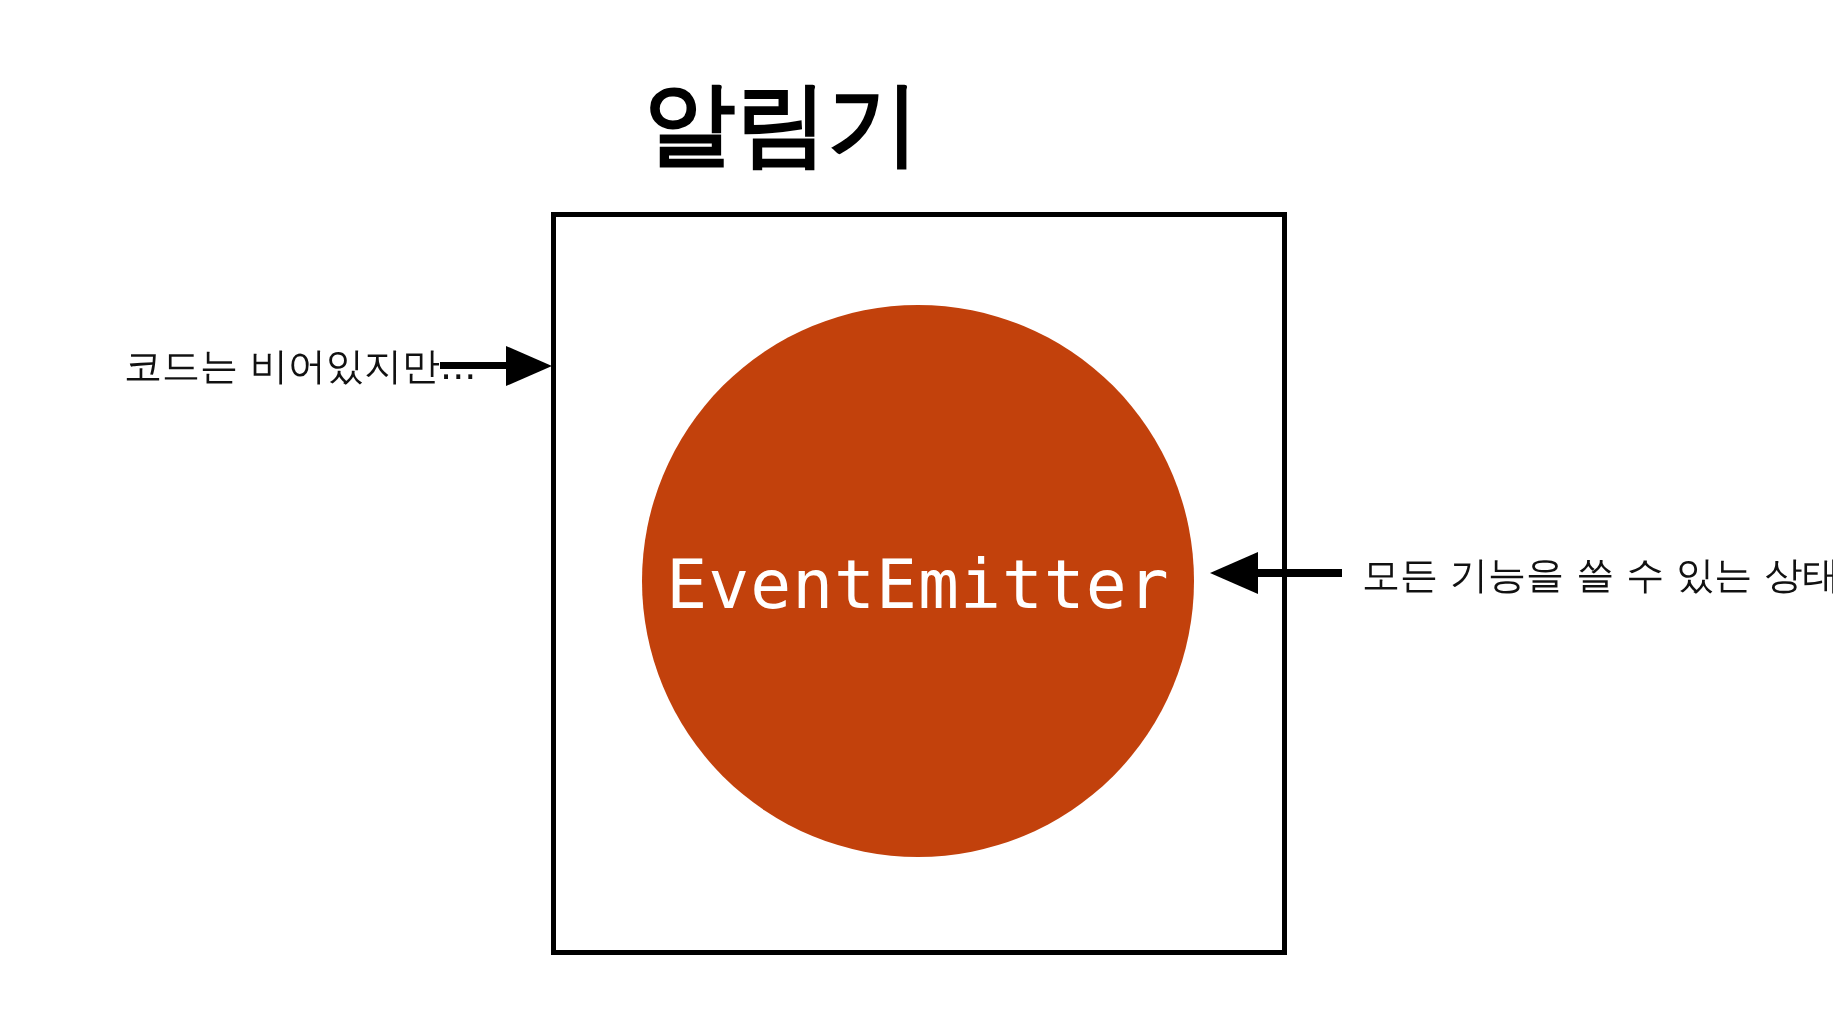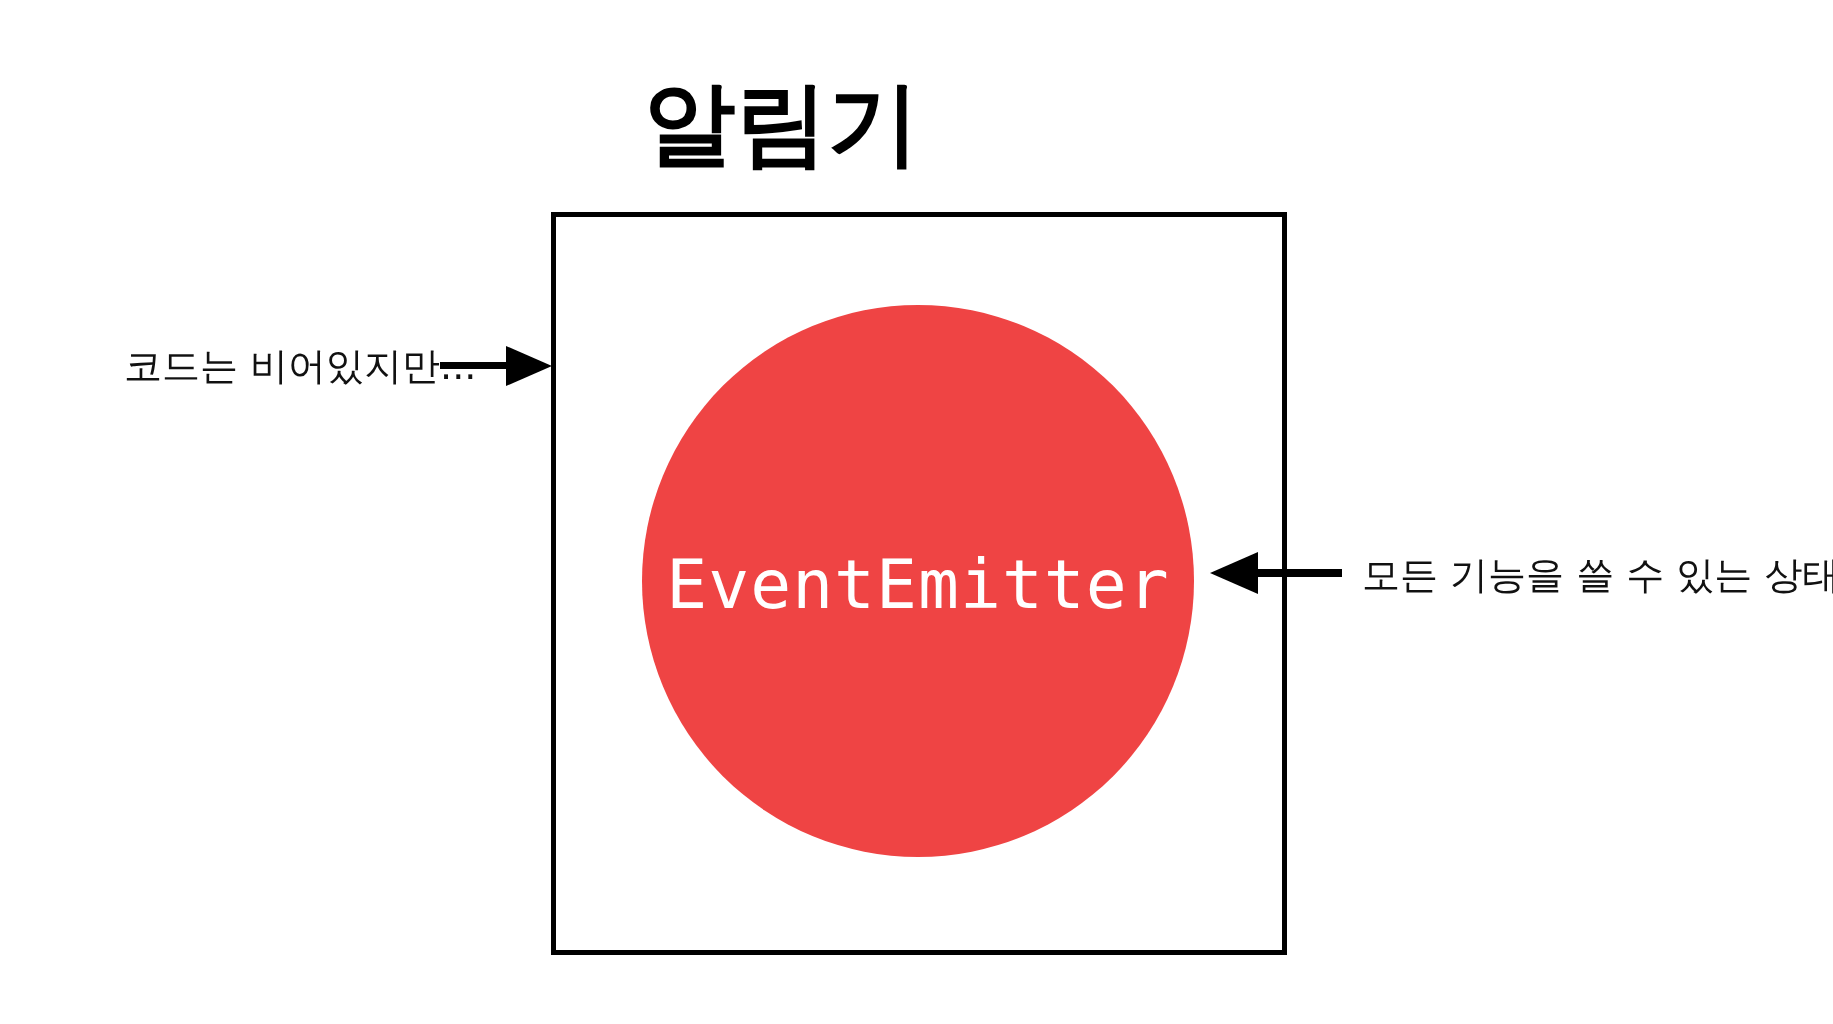--- a/index.html
+++ b/index.html
@@ -1,20 +1,20 @@
 <!DOCTYPE html>
 <html><head>
 <meta charset="utf-8">
 <style>
   html, body { margin:0; padding:0; }
   body { width:1833px; height:1024px; background:#ffffff; position:relative; overflow:hidden; font-family:"DejaVu Sans", sans-serif; }
   .title { position:absolute; left:0; width:1565px; top:78px; text-align:center; font-size:92px; font-weight:bold; color:#000; line-height:1; padding-left:0; }
   .title span { display:inline-block; transform:translateX(-1px); }
   .box { position:absolute; left:551px; top:212px; width:726px; height:733px; border:5px solid #000; box-sizing:content-box; }
-  .circle { position:absolute; left:642px; top:305px; width:552px; height:552px; border-radius:50%; background:#ef4444; display:flex; align-items:center; justify-content:center; }
+  .circle { position:absolute; left:642px; top:305px; width:552px; height:552px; border-radius:50%; background:#c2410c; display:flex; align-items:center; justify-content:center; }
   .circle-label { font-family:"DejaVu Sans Mono", monospace; color:#fff; font-size:68px; letter-spacing:1px; margin-top:6px; }
   .note { position:absolute; font-family:"DejaVu Sans", sans-serif; font-size:38px; color:#111; white-space:nowrap; line-height:1; }
   .note-left { left:124px; top:347px; }
   .note-right { left:1362px; top:556px; }
   svg.arrow { position:absolute; overflow:visible; }
 </style>
 </head>
 <body>
 
 <div class="title"><span>알림기</span></div>

